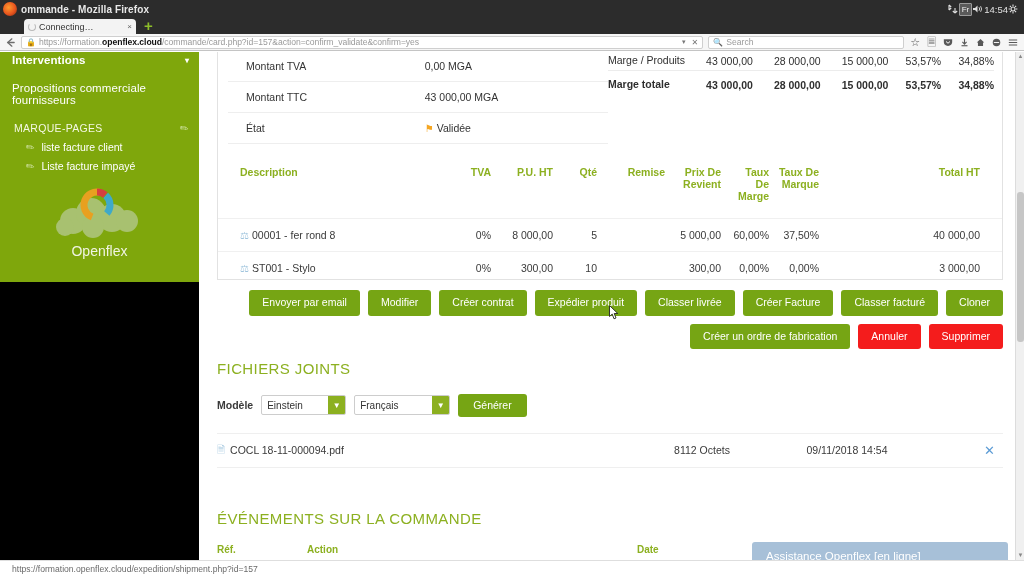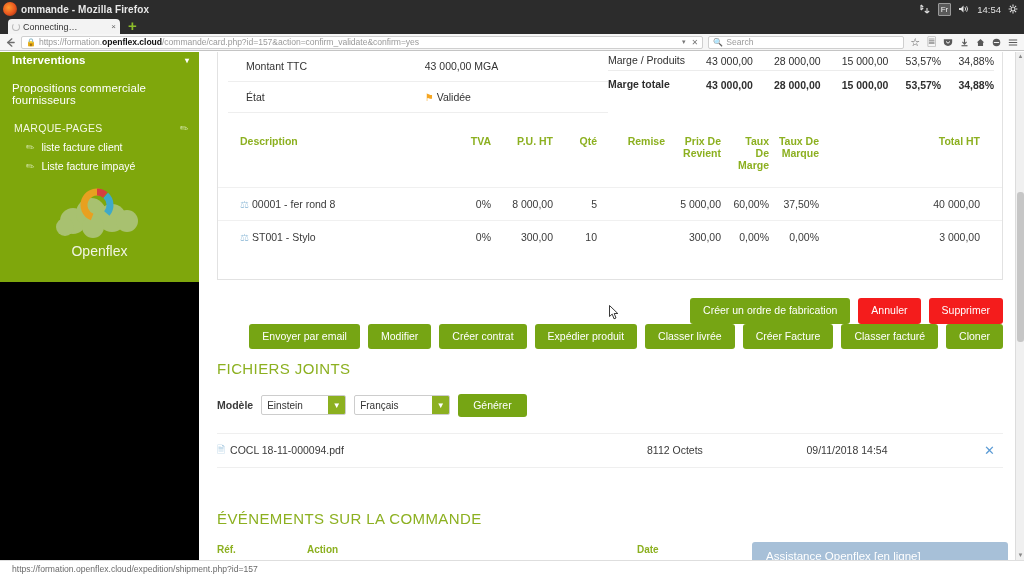--- a/index.html
+++ b/index.html
@@ -19,36 +19,36 @@
   #os-bar .fx-logo {
     width: 14px; height: 14px; margin-left: 3px; border-radius: 50%;
     background: radial-gradient(circle at 40% 40%, #ff9a2e 0%, #e8541e 55%, #7a2a10 100%);
     position: relative; flex: none;
   }
   #os-bar .win-title {
     font-size: 10px; font-weight: bold; margin-left: 4px; letter-spacing: 0.1px;
     white-space: nowrap;
   }
   #os-tray {
-    margin-left: auto; display: flex; align-items: center; gap: 7px;
+    margin-left: auto; display: flex; align-items: center; 
     padding-right: 6px; font-size: 9.5px; color: #e0e0e0;
   }
   #os-tray .tray-ico { display: block; }
   #os-tray .kbd {
     border: 1px solid #9a9a9a; background:#5a5a5a; color:#f0f0f0;
     font-size: 8px; padding: 0 2px; line-height: 11px; border-radius: 1px;
   }
 
   
   #tabbar {
     position: absolute; top: 18px; left: 0; width: 1024px; height: 16px;
     background: #2c2c2c; display: flex; align-items: flex-end;
   }
   .tab {
-    margin-left: 8px; height: 15px; width: 112px;
+    margin-left: 24px; height: 15px; width: 112px;
     background: #f3f3f3; border-radius: 4px 4px 0 0;
     display: flex; align-items: center; padding: 0 4px; gap: 3px;
   }
   .tab .favicon {
     width: 8px; height: 8px; border-radius: 50%;
     border: 1.4px solid #b9b9b9; border-top-color: transparent; flex: none;
   }
   .tab .tab-title {
     font-size: 9px; color: #333; flex: 1; white-space: nowrap; overflow: hidden;
   }
@@ -204,21 +204,21 @@
   }
   .btn-gen { padding: 6px 15px; }
 
   .file-row {
     display: flex; align-items: center; margin-top: 16px;
     border-top: 1px solid #efefef; border-bottom: 1px solid #efefef;
     padding: 8px 0; font-size: 10.5px; color: #3a3a3a;
   }
   .file-name { display: flex; align-items: center; gap: 5px; width: 430px; }
   .pdf-ico { color: #9fc4dd; font-size: 10px; }
-  .file-size { width: 110px; text-align: left; }
+  .file-size { width: 110px; text-align: center; }
   .file-date { width: 180px; text-align: center; }
   .file-del { color: #5b9bd5; font-size: 13px; margin-left: auto; padding-right: 8px; }
 
   .ev-table { width: 100%; margin-top: 12px; }
   .ev-table th {
     font-size: 10px; color: #8cb020; font-weight: bold; text-align: left;
     padding: 5px 4px 10px 0; border-bottom: 1px solid #efefef;
   }
 
   
@@ -364,20 +364,24 @@
   </div>
 
   <div id="content">
 
     <div class="panel" style="top:-1px; height:229px;">
       <div class="sumwrap">
 
         <div class="sum-left">
           <table>
             <tbody>
+                <tr>
+              <td>Montant TVA</td>
+              <td class="v">0,00 MGA</td>
+            </tr>
             <tr>
               <td>Montant TTC</td>
               <td class="v">43 000,00 MGA</td>
             </tr>
             <tr>
               <td>État</td>
               <td class="v">
                 <span class="flag">⚑</span><span>Validée</span>
               </td>
             </tr>
@@ -448,34 +452,34 @@
             <td>300,00</td>
             <td>0,00%</td>
             <td>0,00%</td>
             <td style="padding-right:22px;">3 000,00</td>
           </tr>
         </tbody>
       </table>
     </div>
 
     <div class="btnbar" style="top:238px;">
-      <div class="btn-row" style="margin-top:8px;">
-        <button class="btn">Créer un ordre de fabrication</button>
-        <button class="btn red">Annuler</button>
-        <button class="btn red">Supprimer</button>
-      </div>
       <div class="btn-row">
         <button class="btn">Envoyer par email</button>
         <button class="btn">Modifier</button>
         <button class="btn">Créer contrat</button>
         <button class="btn">Expédier produit</button>
         <button class="btn">Classer livrée</button>
         <button class="btn">Créer Facture</button>
         <button class="btn">Classer facturé</button>
         <button class="btn">Cloner</button>
+      </div>
+      <div class="btn-row" style="margin-top:8px;">
+        <button class="btn">Créer un ordre de fabrication</button>
+        <button class="btn red">Annuler</button>
+        <button class="btn red">Supprimer</button>
       </div>
     </div>
 
     <div style="position:absolute; left:18px; top:308px; width:786px;">
       <div class="sec-title">FICHIERS JOINTS</div>
       <div class="modele-row">
         <span class="modele-lbl">Modèle</span>
         <div class="sel">
           <span>Einstein</span>
           <span class="arrow">▼</span>

